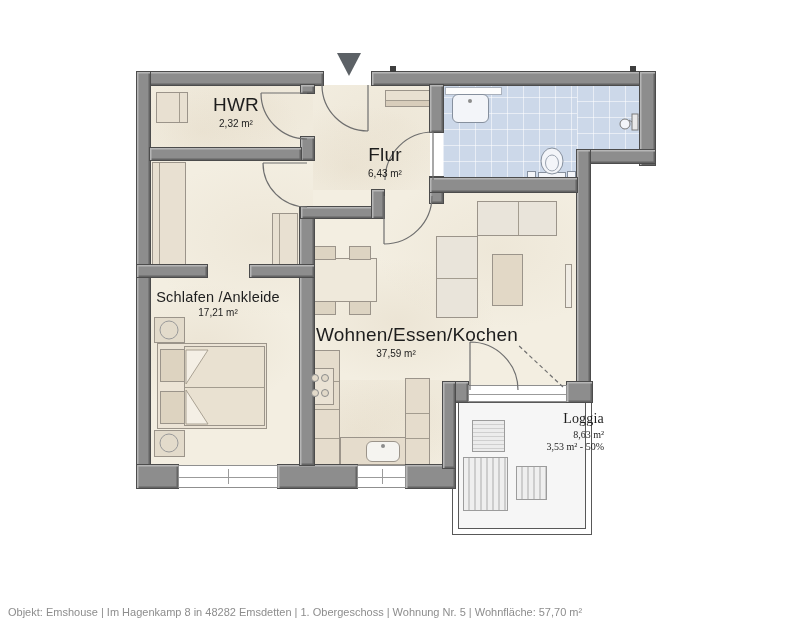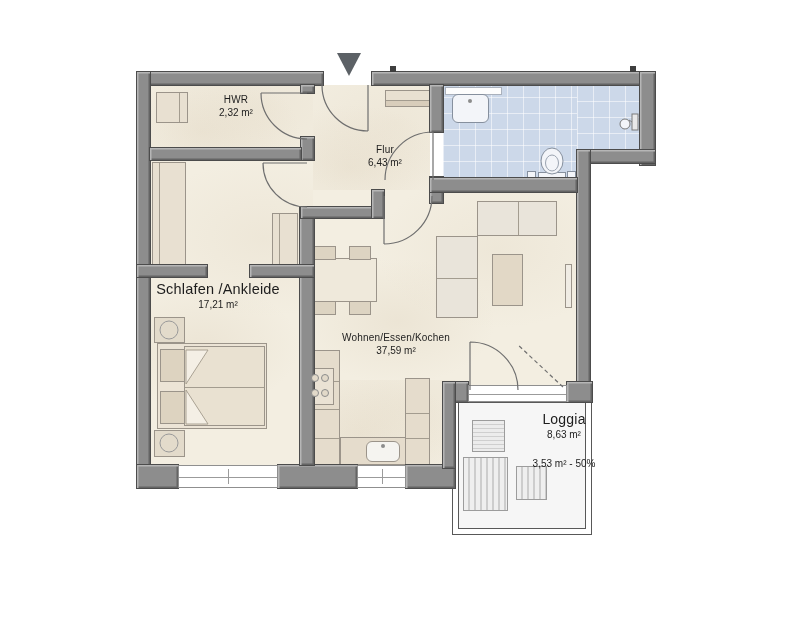--- a/index.html
+++ b/index.html
@@ -33,24 +33,24 @@
   .round{border-radius:6px;}
   
   .loggia-outer{position:absolute;box-sizing:border-box;background:#ffffff;border:1px solid #585858;}
   .loggia-inner{position:absolute;inset:5px;border:1px solid #585858;background:#f6f6f6;}
   .slats-h{position:absolute;box-sizing:border-box;border:1px solid #9c9c9c;
       background:repeating-linear-gradient(180deg,#ececec 0 3px,#cfcfcf 3px 4px);}
   .slats-v{position:absolute;box-sizing:border-box;border:1px solid #9c9c9c;
       background:repeating-linear-gradient(90deg,#efefef 0 4px,#cdcdcd 4px 6px);}
   
   .label{position:absolute;text-align:center;color:#1d1d1d;}
-  .label .nm{font-size:10px;letter-spacing:.2px;}
+  .label .nm{font-size:19px;letter-spacing:.2px;}
   .label .ar{font-size:10px;margin-top:2px;}
   .label.big .nm{font-size:14.5px;}
-  .label.left{text-align:center;}
+  .label.left{text-align:right;font-family:Liberation Serif, serif;}
   .arrow{position:absolute;width:0;height:0;border-left:12px solid transparent;
          border-right:12px solid transparent;border-top:23px solid #5c6166;}
   .footer{position:absolute;left:8px;top:606px;width:784px;font-size:11px;color:#8d8d8d;}
   svg.ovl{position:absolute;left:0;top:0;pointer-events:none;}
 </style>
 </head>
 <body>
 
 <div class="page">
 
@@ -201,29 +201,30 @@
   </svg>
 
   <div class="label" style="left:176px;top:94px;width:120px">
     <div class="nm">HWR</div>
     <div class="ar">2,32 m²</div>
   </div>
   <div class="label" style="left:335px;top:144px;width:100px">
     <div class="nm">Flur</div>
     <div class="ar">6,43 m²</div>
   </div>
-  <div class="label big" style="left:152px;top:281px;width:132px">
+  <div class="label big" style="left:152px;top:289px;width:132px">
     <div class="nm">Schlafen /Ankleide</div>
     <div class="ar">17,21 m²</div>
   </div>
-  <div class="label" style="left:316px;top:332px;width:160px">
+  <div class="label" style="left:316px;top:324px;width:160px">
     <div class="nm">Wohnen/Essen/Kochen</div>
     <div class="ar">37,59 m²</div>
   </div>
   <div class="label left" style="left:524px;top:411px;width:80px">
     <div class="nm" style="font-size:14px">Loggia</div>
     <div class="ar">8,63 m²</div>
-    <div class="ar" style="margin-top:18px">3,53 m² - 50%</div>
+    <div class="ar" style="margin-top:1px">3,53 m² - 50%</div>
   </div>
 
   <div class="arrow" style="left:337px;top:53px"></div>
 
+  <div class="footer">Objekt: Emshouse | Im Hagenkamp 8 in 48282 Emsdetten | 1. Obergeschoss | Wohnung Nr. 5 | Wohnfläche: 57,70 m²</div>
 </div>
 
 </body></html>

